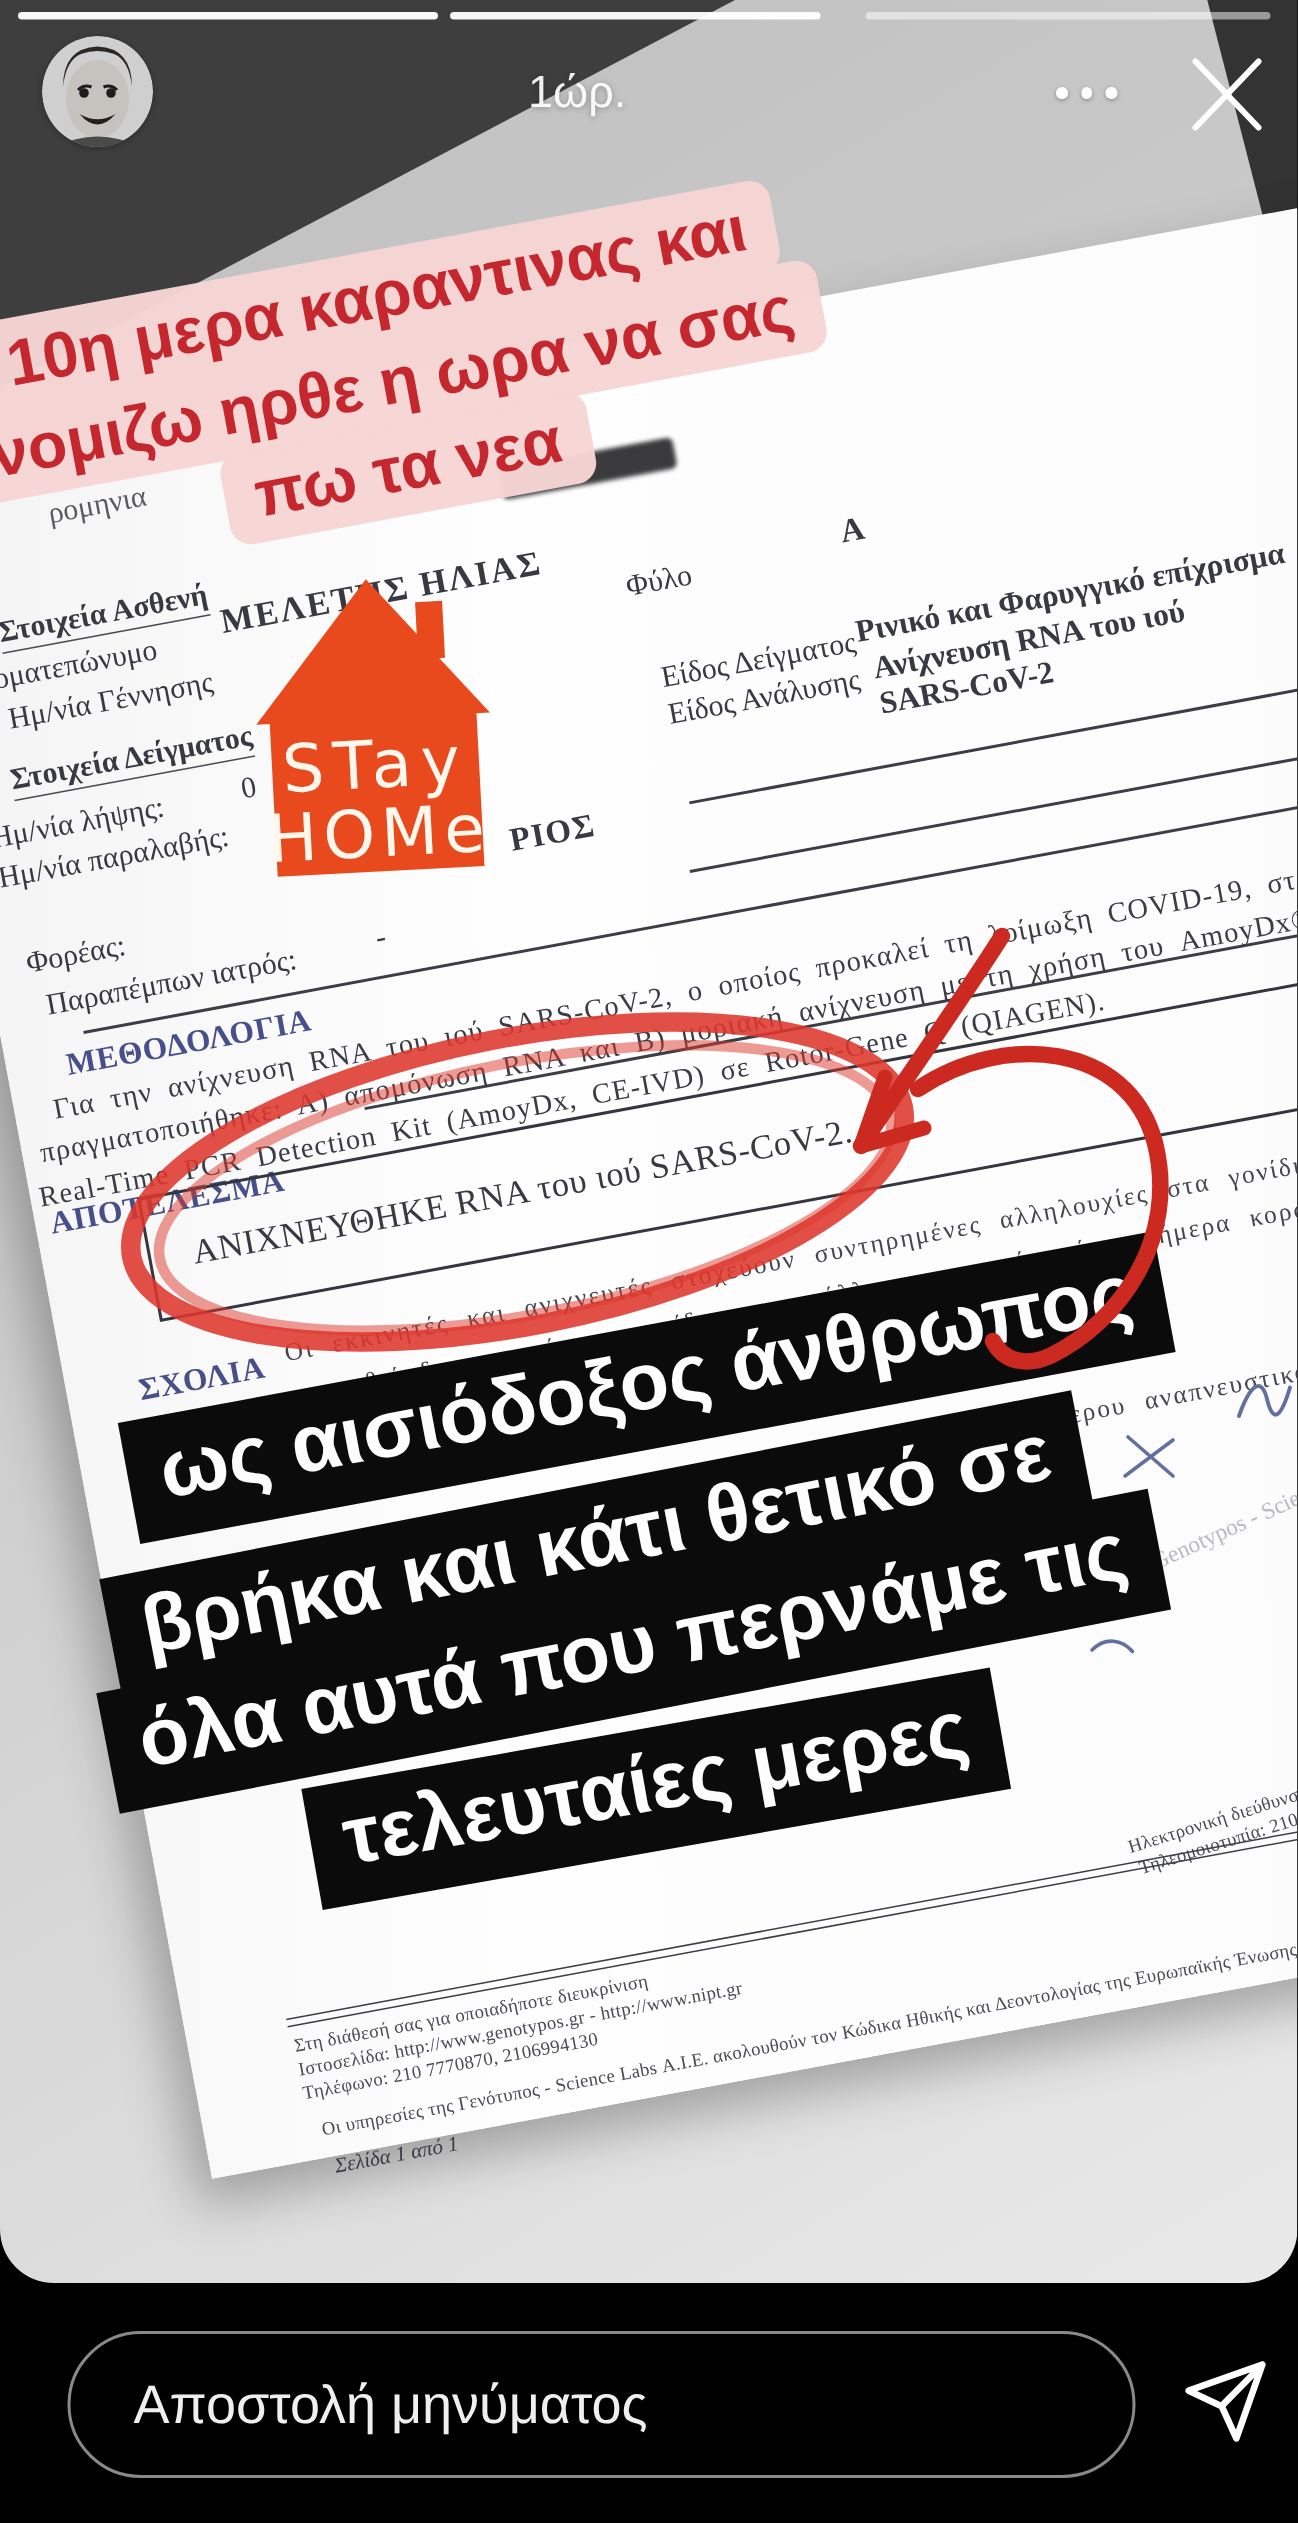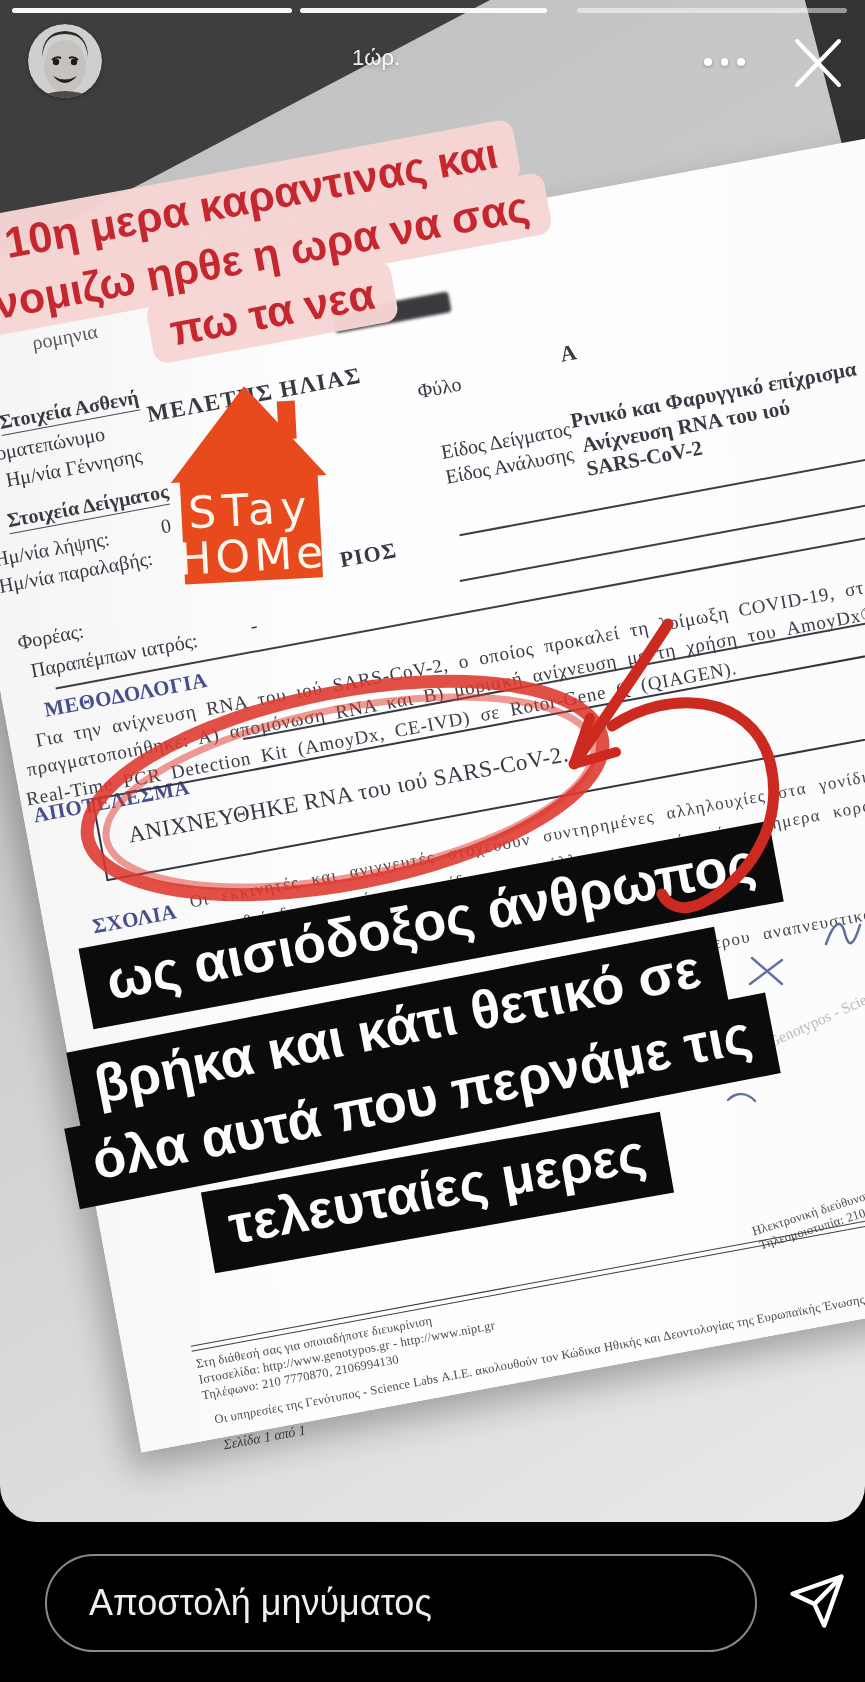--- a/index.html
+++ b/index.html
@@ -42,21 +42,21 @@
   .blk{position:absolute;background:#0b0b0b;color:#fdfdfd;font-weight:bold;font-size:54px;
        line-height:1.18;padding:6px 22px 12px;white-space:nowrap;transform-origin:0 50%;}
   .annot{position:absolute;left:0;top:0;width:865px;height:1522px;pointer-events:none;}
 
   
   .seg{position:absolute;top:8px;height:4.5px;border-radius:3px;}
   .avatar{position:absolute;left:28px;top:24px;width:74px;height:74px;border-radius:50%;
           overflow:hidden;box-shadow:0 1px 4px rgba(0,0,0,.3);}
   .uname{position:absolute;left:122px;top:44px;font-size:31px;font-weight:bold;color:#fff;
          text-shadow:0 1px 4px rgba(0,0,0,.35);}
-  .tstamp{position:absolute;left:352px;top:45px;font-size:22px;color:rgba(255,255,255,.92);
+  .tstamp{position:absolute;left:352px;top:45px;font-size:30px;color:rgba(255,255,255,.92);
           text-shadow:0 1px 4px rgba(0,0,0,.3);}
   .dots{position:absolute;left:704px;top:58px;display:flex;gap:9px;}
   .dot{width:7.5px;height:7.5px;border-radius:50%;background:#fff;box-shadow:0 1px 3px rgba(0,0,0,.3);}
   .close{position:absolute;left:792px;top:36px;width:52px;height:54px;}
 
   
   .composer-bar{position:absolute;left:0;top:1522px;width:701px;height:160px;background:#000;}
   .msg-input{position:absolute;left:45px;top:32px;width:712px;height:98px;border-radius:50px;
              border:2px solid rgba(250,250,250,.55);background:transparent;color:#fafafa;
              font-size:36px;padding:0 42px;box-sizing:border-box;outline:none;

